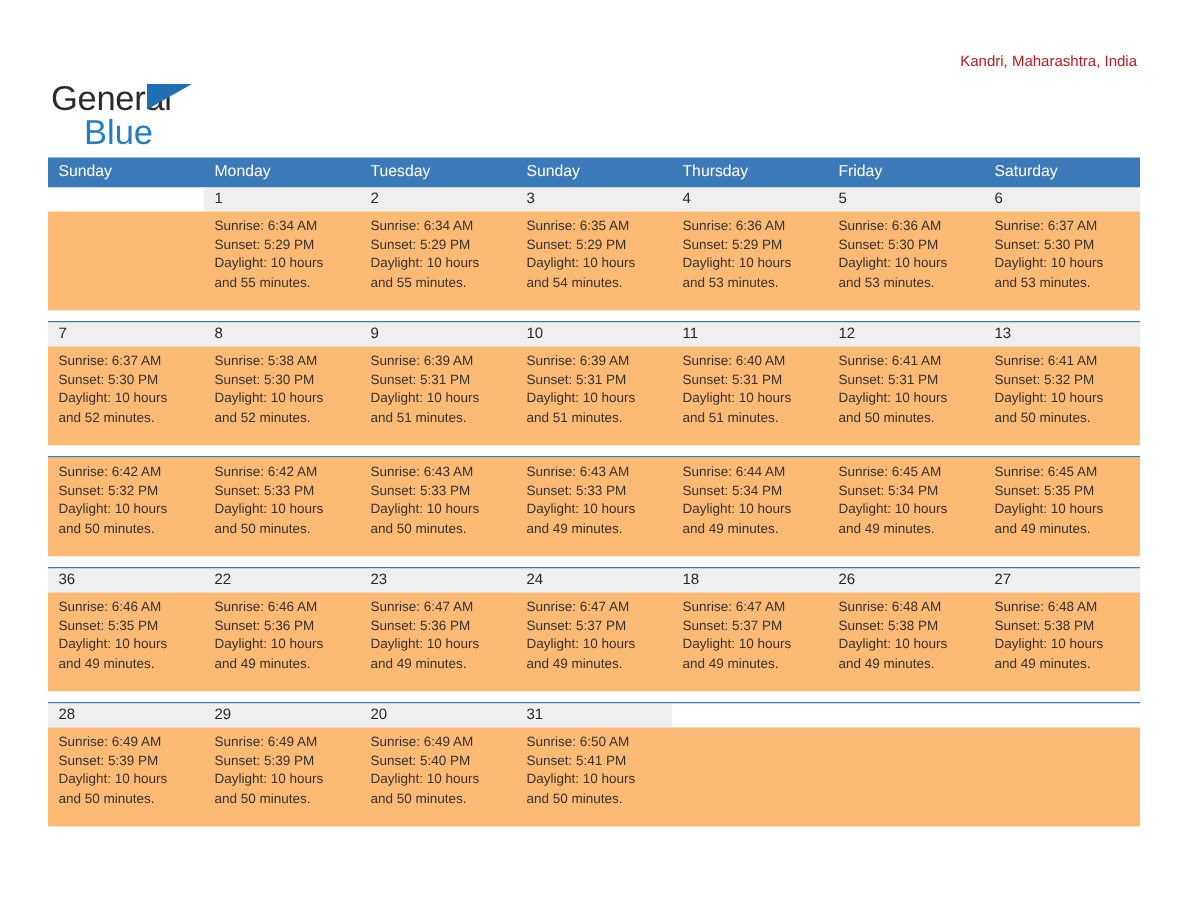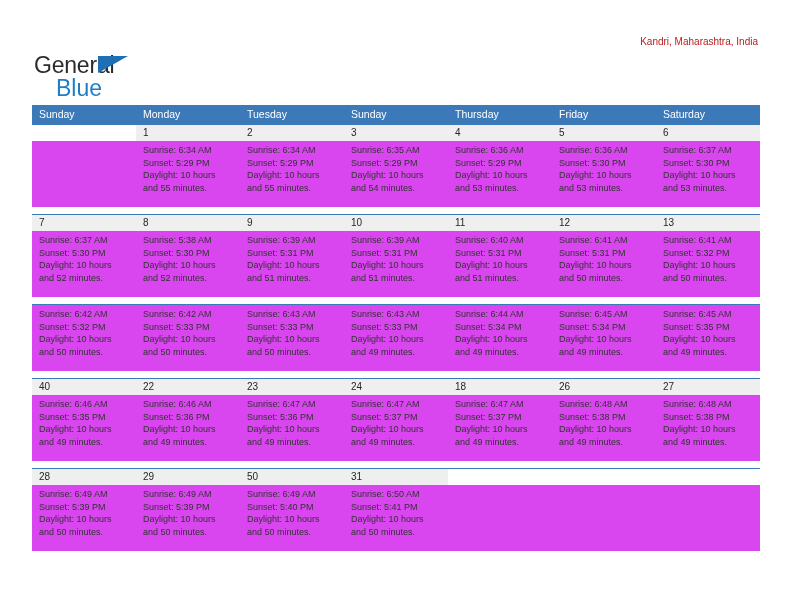--- a/index.html
+++ b/index.html
@@ -136,21 +136,21 @@
     color: #262626;
     line-height: 16px;
     padding-left: 7px;
     box-sizing: border-box;
   }
   .daynum-row td.empty {
     background: #ffffff;
   }
 
   .info-row td {
-    background: #d946ef;
+    background: #fdba74;
     height: 66px;
     font-size: 9px;
     color: #333333;
     line-height: 12.6px;
     padding: 3px 6px 0 7px;
     box-sizing: border-box;
   }
   .info-line { display: block; white-space: nowrap; }
 </style>
 </head>
@@ -389,21 +389,21 @@
         <tr class="wk-sep">
           <td></td>
           <td></td>
           <td></td>
           <td></td>
           <td></td>
           <td></td>
           <td></td>
         </tr>
         <tr class="daynum-row">
-          <td>40</td>
+          <td>36</td>
           <td>22</td>
           <td>23</td>
           <td>24</td>
           <td>18</td>
           <td>26</td>
           <td>27</td>
         </tr>
         <tr class="info-row">
           <td>
             <span class="info-line">Sunrise: 6:46 AM</span>
@@ -462,21 +462,21 @@
           <td></td>
           <td></td>
           <td></td>
           <td></td>
           <td></td>
           <td></td>
         </tr>
         <tr class="daynum-row">
           <td>28</td>
           <td>29</td>
-          <td>50</td>
+          <td>20</td>
           <td>31</td>
           <td class="empty"></td>
           <td class="empty"></td>
           <td class="empty"></td>
         </tr>
         <tr class="info-row">
           <td>
             <span class="info-line">Sunrise: 6:49 AM</span>
             <span class="info-line">Sunset: 5:39 PM</span>
             <span class="info-line">Daylight: 10 hours</span>

